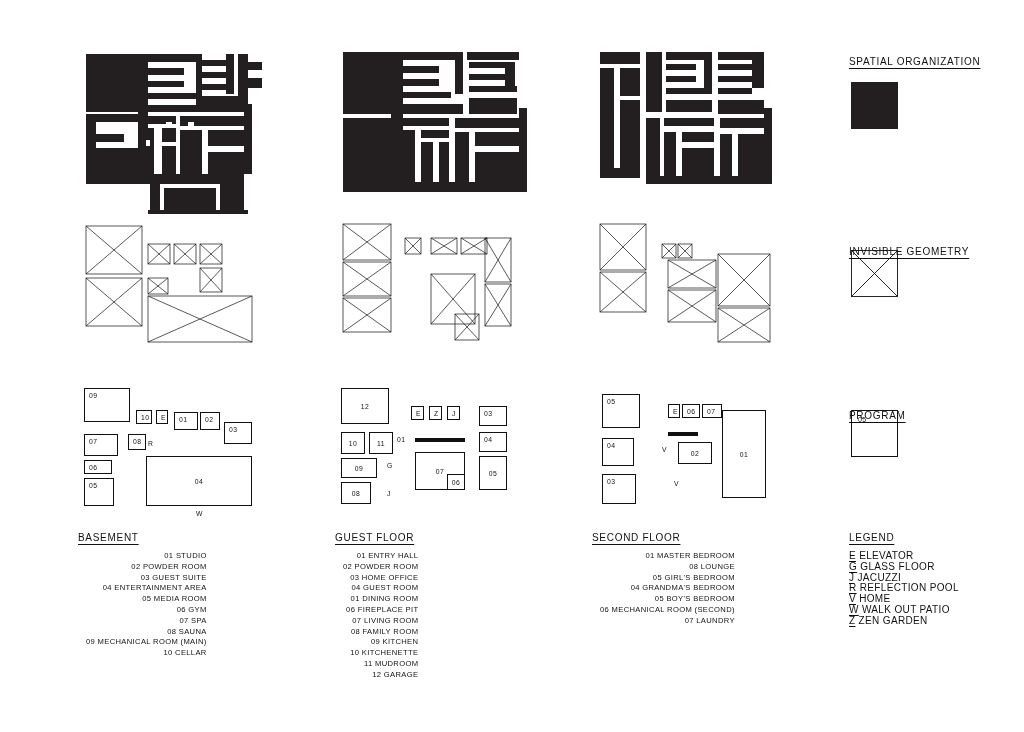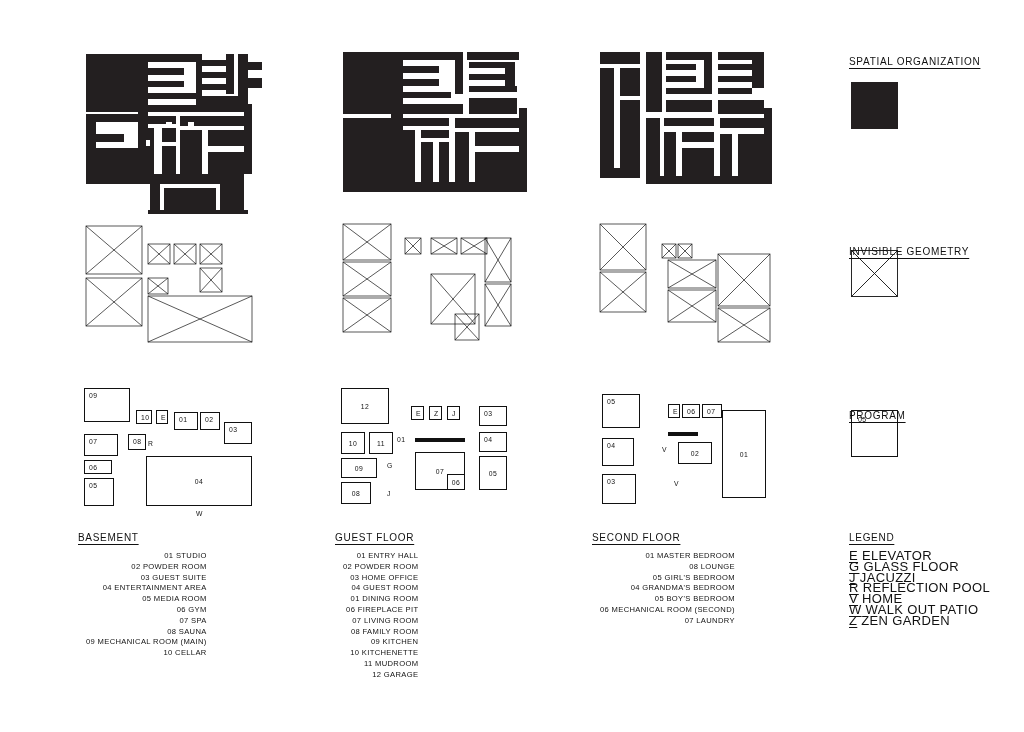--- a/index.html
+++ b/index.html
@@ -84,21 +84,21 @@
     font-size: 7.6px;
     line-height: 10.8px;
     letter-spacing: 0.35px;
     white-space: nowrap;
   }
   .item-list div { color: #111; text-align: right; }
   .legend-list {
     position: absolute;
     top: 551px;
     left: 0;
-    font-size: 13px;
+    font-size: 10px;
     line-height: 10.8px;
     letter-spacing: 0.35px;
     white-space: nowrap;
   }
   .legend-list .code {
     text-decoration: underline;
     text-underline-offset: 2px;
   }
 
   

